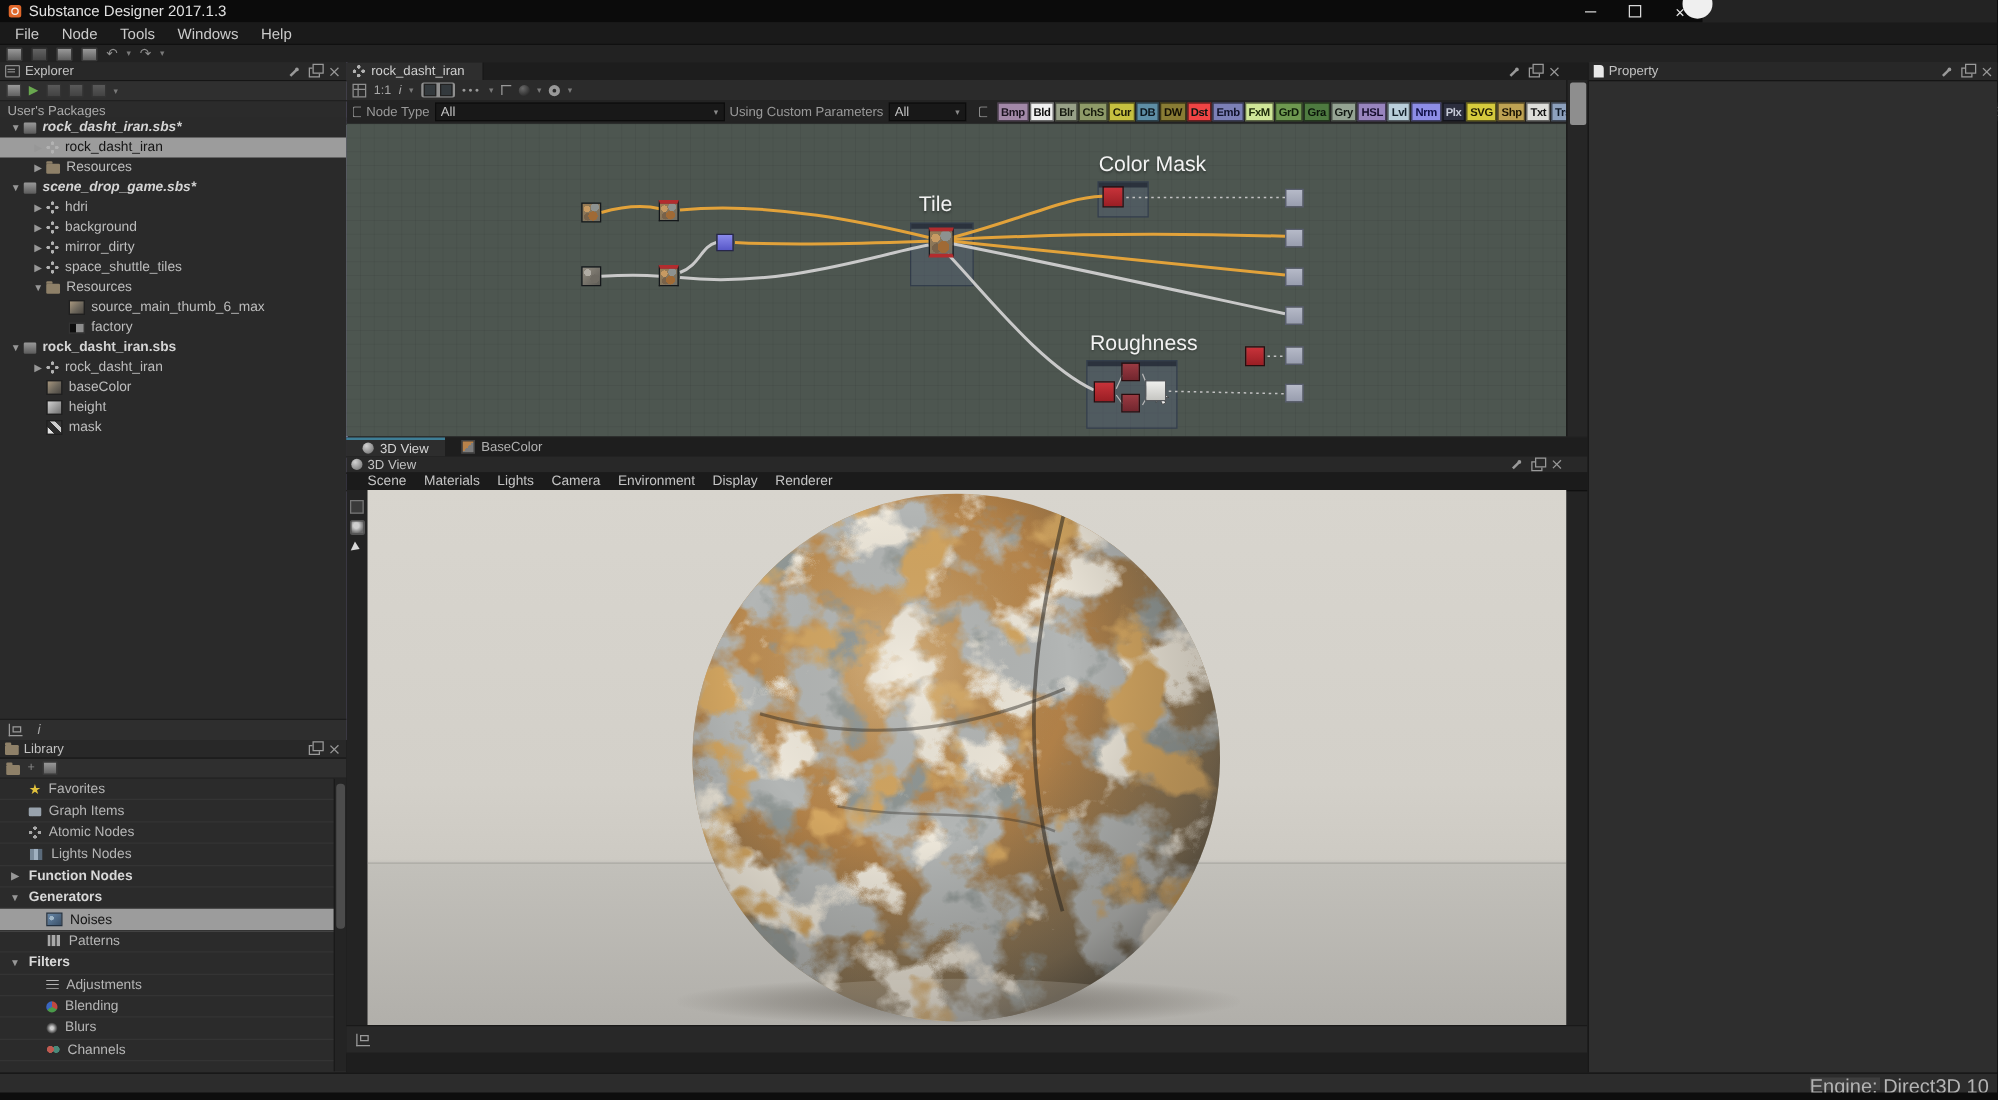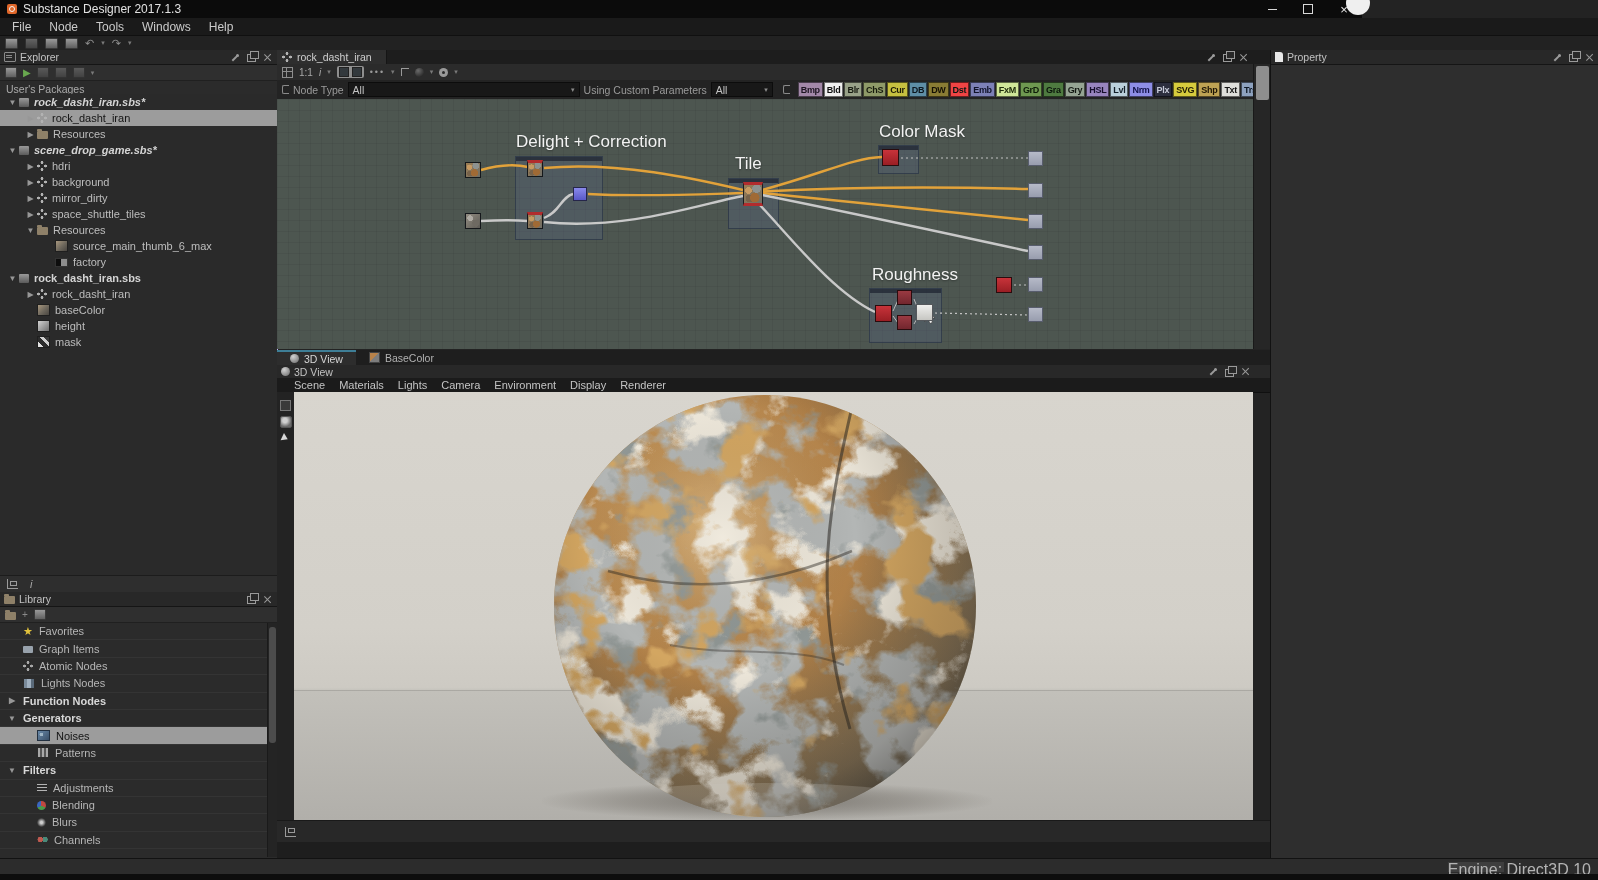--- a/index.html
+++ b/index.html
@@ -506,23 +506,20 @@
     </span>
     <span class="link-btn"></span>
     <span class="ps-drop">
       <span>4096</span>
     </span>
 
   </div>
 
   <div id="graph-canvas" class="abs">
 
-    <div class="gframe" style="left:238px;top:57px;width:86px;height:82px;">
-      <span class="gframe-label">Delight + Correction</span>
-    </div>
     <div class="gframe" style="left:451px;top:79px;width:49px;height:49px;">
       <span class="gframe-label" style="left:6px;">Tile</span>
     </div>
     <div class="gframe" style="left:601px;top:46px;width:39px;height:27px;">
       <span class="gframe-label" style="top:-24px;">Color Mask</span>
     </div>
     <div class="gframe" style="left:592px;top:189px;width:71px;height:53px;">
       <span class="gframe-label" style="top:-24px;left:2px;">Roughness</span>
     </div>
 

